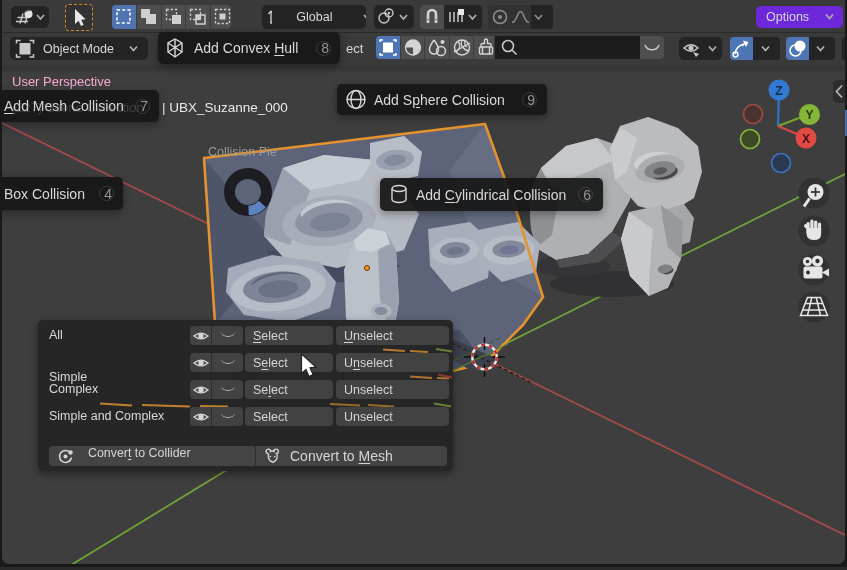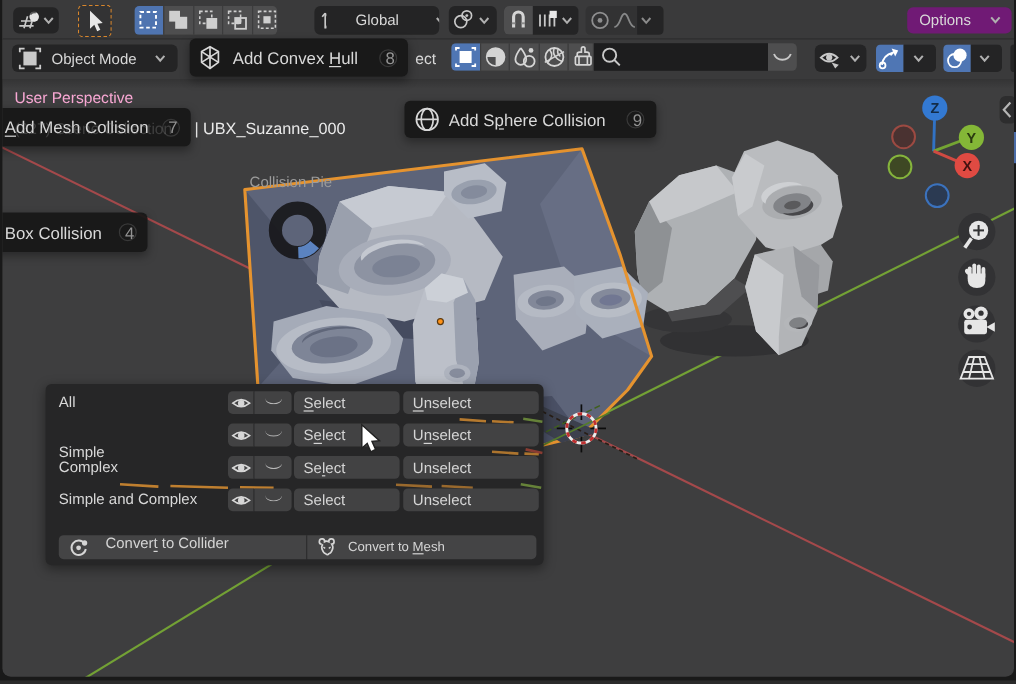--- a/index.html
+++ b/index.html
@@ -303,21 +303,21 @@
         <svg width="21" height="24">
             <path d="M2,17.5 C7,17.5 7,6.5 10.5,6.5 C14,6.5 14,17.5 19,17.5" stroke="#868788" stroke-width="1.6" fill="none"></path>
           </svg>
         <div style="width:22px;height:24px;background:#242425;">
             <svg width="22" height="24">
               <path d="M4,10 l3.5,4 l3.5,-4" stroke="#8a8a8a" stroke-width="1.7" fill="none"></path>
             </svg>
           </div>
       </div>
 
-      <div class="dbtn" style="left:754px;top:6px;width:77px;height:22px;padding-left:10px;background:#701a75;">
+      <div class="dbtn" style="left:754px;top:6px;width:77px;height:22px;padding-left:10px;background:#6d28d9;">
         <span>Options</span>
         <svg width="22" height="22" style="margin-left:auto">
             <path d="M5,8.5 l3.5,4 l3.5,-4" stroke="#b0b0b0" stroke-width="1.7" fill="none"></path>
           </svg>
       </div>
     </div>
     <div class="hdr" id="hdr2">
 
       <div class="dbtn" style="left:8px;top:4px;width:138px;height:23px;text-align:right;">
         <svg width="30" height="23">
@@ -460,20 +460,31 @@
         </svg>
       <span>Add S<span class="u">p</span>here Collision</span>
         <span class="piecirc" style="margin-left:auto;margin-right:-10px;"></span>
         <span class="pienum" style="margin-right:12px;">9</span>
     </div>
     <div class="piebox" style="left:-40px;top:177px;width:161px;height:33px;padding-left:42px;">
       <span>Box Collision</span>
         <span class="piecirc" style="margin-left:auto;margin-right:-10px;"></span>
         <span class="pienum" style="margin-right:11px;">4</span>
     </div>
+    <div class="piebox" style="left:378px;top:178px;width:223px;height:33px;">
+      <svg width="36" height="33">
+          <g fill="none" stroke="#d8d8d8" stroke-width="1.4">
+            <path d="M12,10.5 l0,11 a7,3 0 0 0 14,0 l0,-11"></path>
+            <ellipse cx="19" cy="10.5" rx="7" ry="3"></ellipse>
+          </g>
+        </svg>
+      <span>Add <span class="u">C</span>ylindrical Collision</span>
+        <span class="piecirc" style="margin-left:auto;margin-right:-10px;"></span>
+        <span class="pienum" style="margin-right:12px;">6</span>
+    </div>
 
     <div id="panel" style="position:absolute;left:36px;top:320px;width:415px;height:151px;background:#262627;border-radius:5px;box-shadow:0 3px 10px rgba(0,0,0,0.4);"></div>
     <div id="panelui" style="position:absolute;left:0;top:0;color:#d5d5d5;font-size:12.5px;">
 
       <svg style="position:absolute;left:36px;top:320px;" width="415" height="151">
         <g stroke-width="2.2">
           <path d="M345,29.5 l22,1.5 M372,31 l18,1" stroke="rgba(230,150,50,0.75)"></path>
           <path d="M398,29 l16,2.5" stroke="rgba(130,170,65,0.7)"></path>
           <path d="M372,56.5 l22,1.5 M399,58 l12,0.5" stroke="rgba(230,150,50,0.7)"></path>
           <path d="M400,54.5 l14,3" stroke="rgba(180,70,55,0.7)"></path>
@@ -541,21 +552,21 @@
           </svg>
         <span style="margin-left:39px;font-size:12.4px;">Conver<span class="u">t</span> to Collider</span>
       </div>
       <div style="position:absolute;left:254px;top:446px;width:191px;height:20px;background:#444445;border-radius:0 4px 4px 0;display:flex;align-items:center;">
         <svg width="18" height="17" style="position:absolute;left:7px;top:1.5px;">
             <g fill="none" stroke="#d5d5d5" stroke-width="1.4">
               <path d="M5,5.5 a2.2,2.2 0 1 1 2.5,-2 a3.5,3.5 0 0 1 3.5,0 a2.2,2.2 0 1 1 2.5,2 q1.5,2 0.5,4.5 q-1,3 -3,3.5 q-1,1.5 -2.5,0 q-2,-0.5 -3,-3.5 q-1,-2.5 0.5,-4.5"></path>
               <path d="M6.5,8 l1.5,1 m3,0 l1.5,-1" stroke-width="1.2"></path>
             </g>
           </svg>
-        <span style="margin-left:34px;font-size:11px;">Convert to <span class="u">M</span>esh</span>
+        <span style="margin-left:34px;font-size:14px;">Convert to <span class="u">M</span>esh</span>
       </div>
     </div>
 
     <svg style="position:absolute;left:296px;top:352px;" width="26" height="30">
       <path d="M3.5,2 L3.5,21.5 L8,17.5 L11,24.5 L15,22.6 L12,15.8 L18.2,15.2 Z" fill="#fff" stroke="#222" stroke-width="1.2"></path>
     </svg>
   </div>
   <div style="position:absolute;left:845px;top:110px;width:2px;height:26px;background:#4a6ca8;"></div>
 
   <div style="position:absolute;left:0;top:567px;width:847px;height:3px;background:#2b2b2b;"></div>

